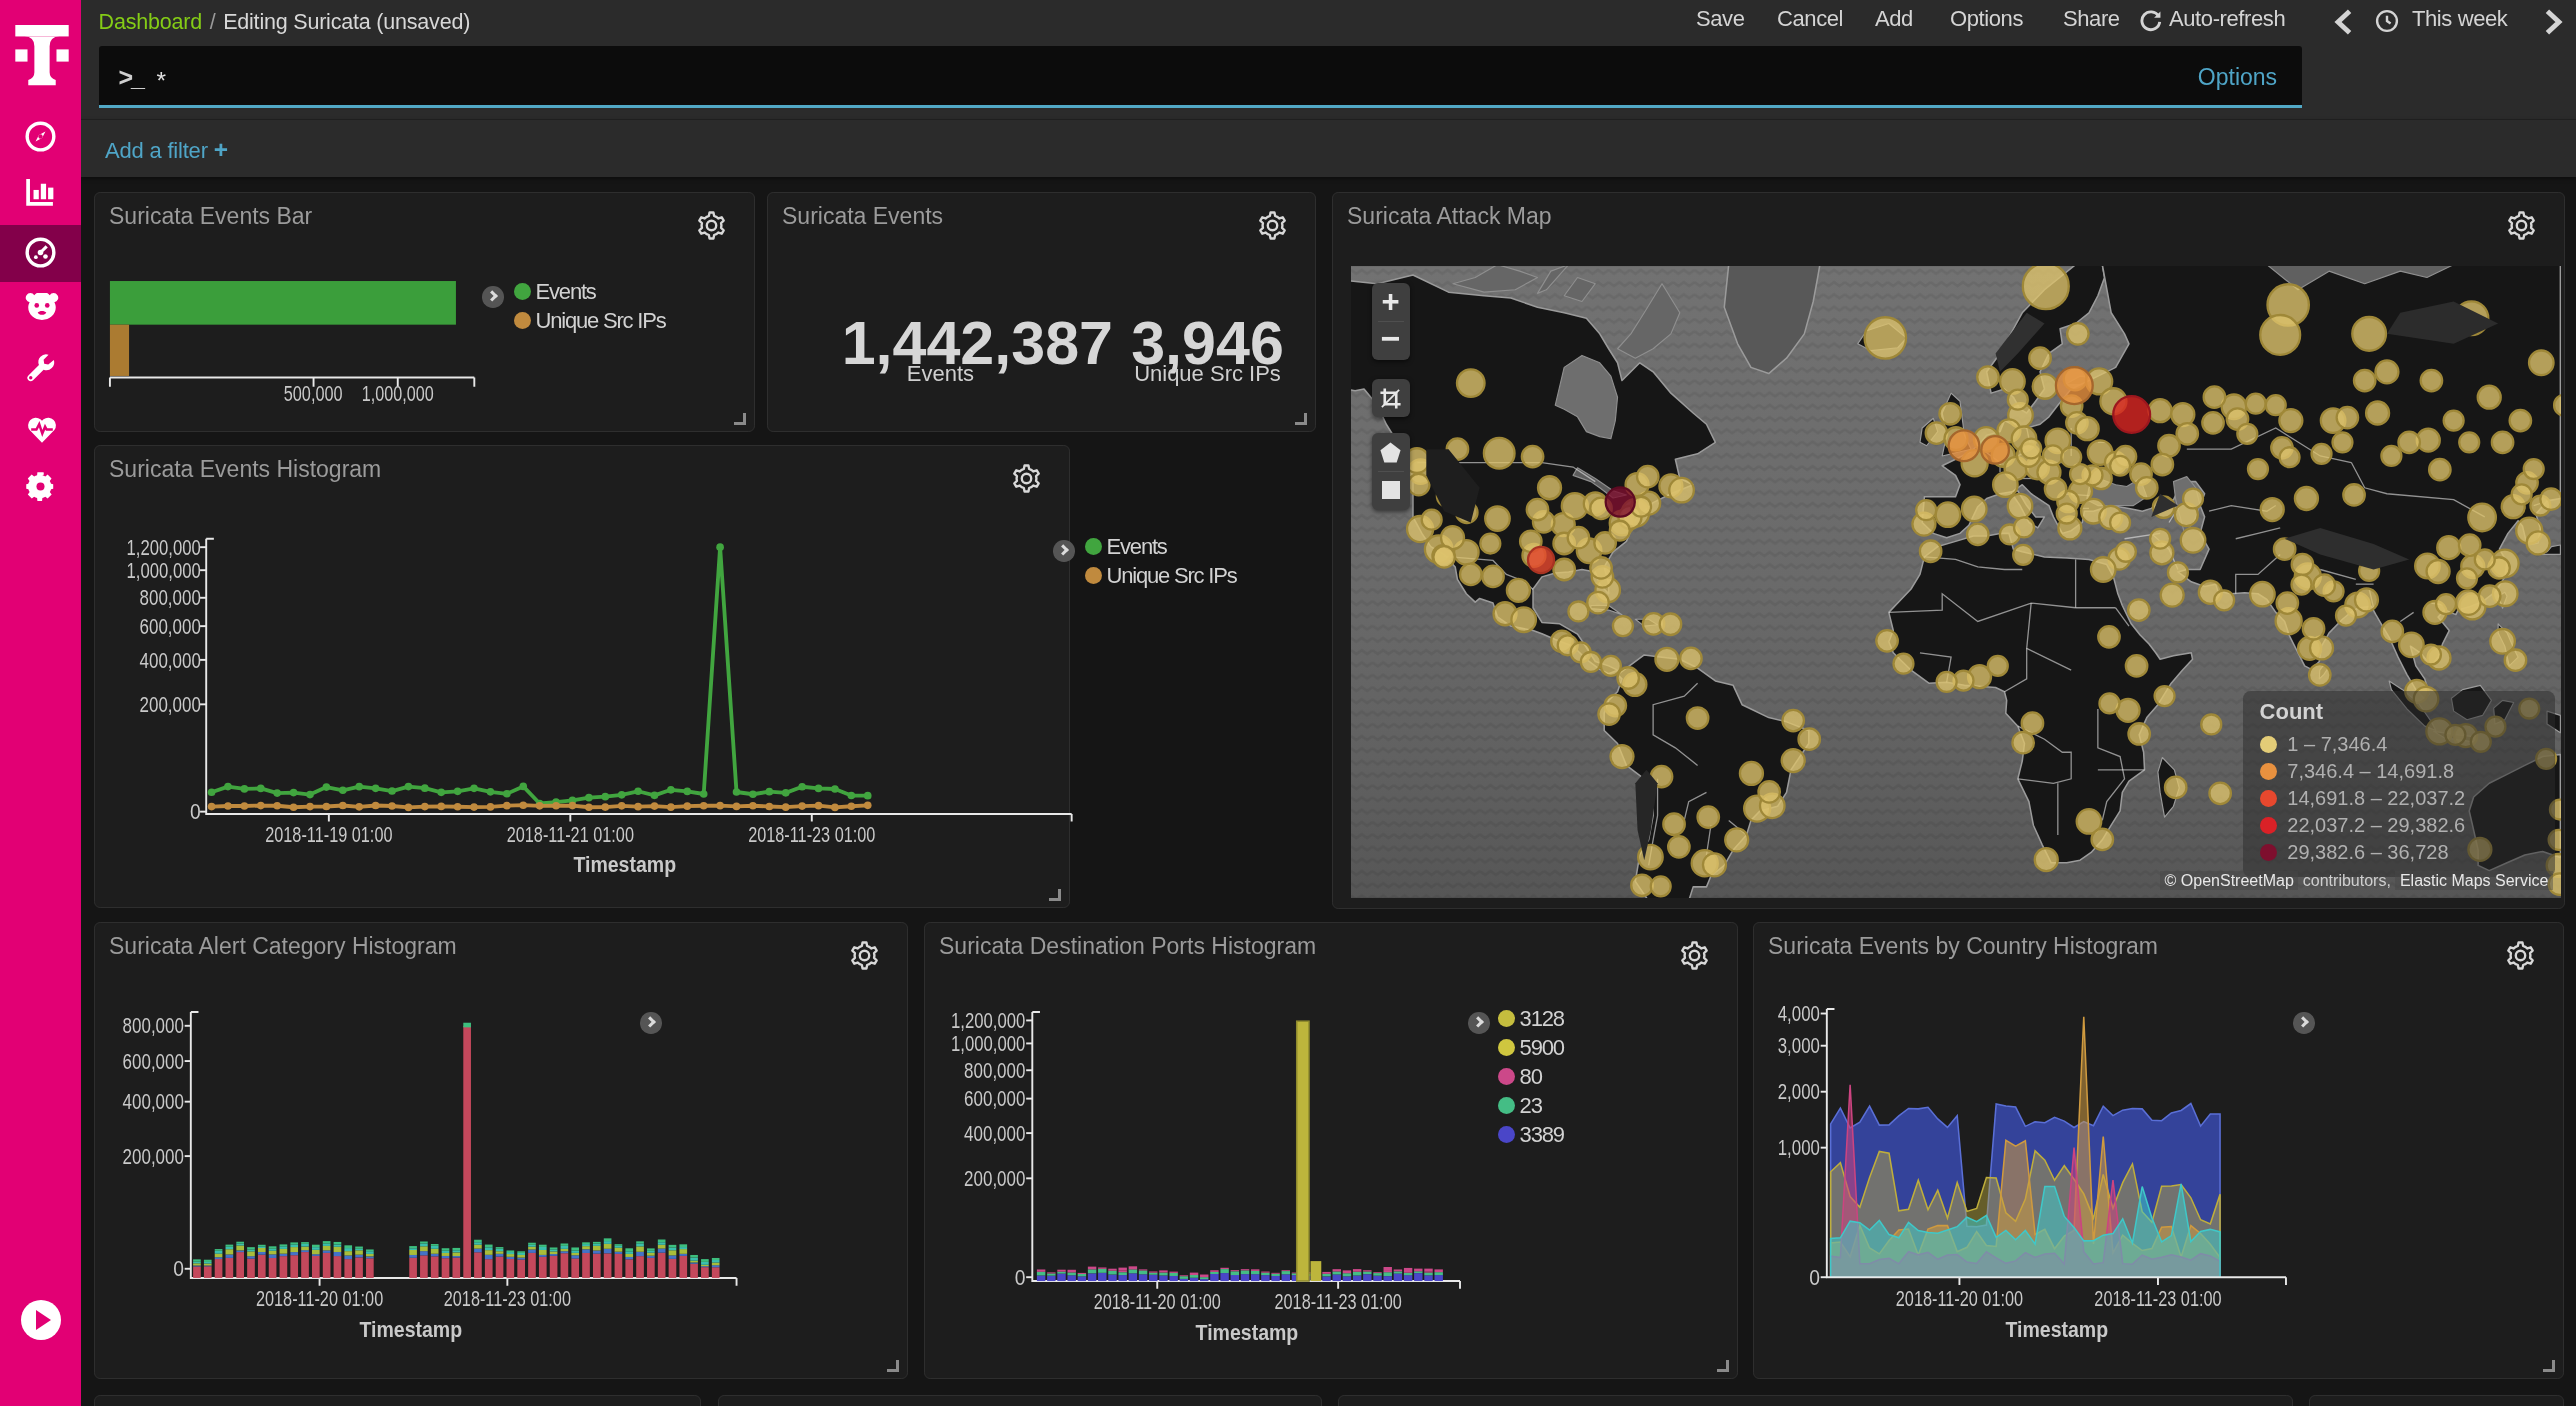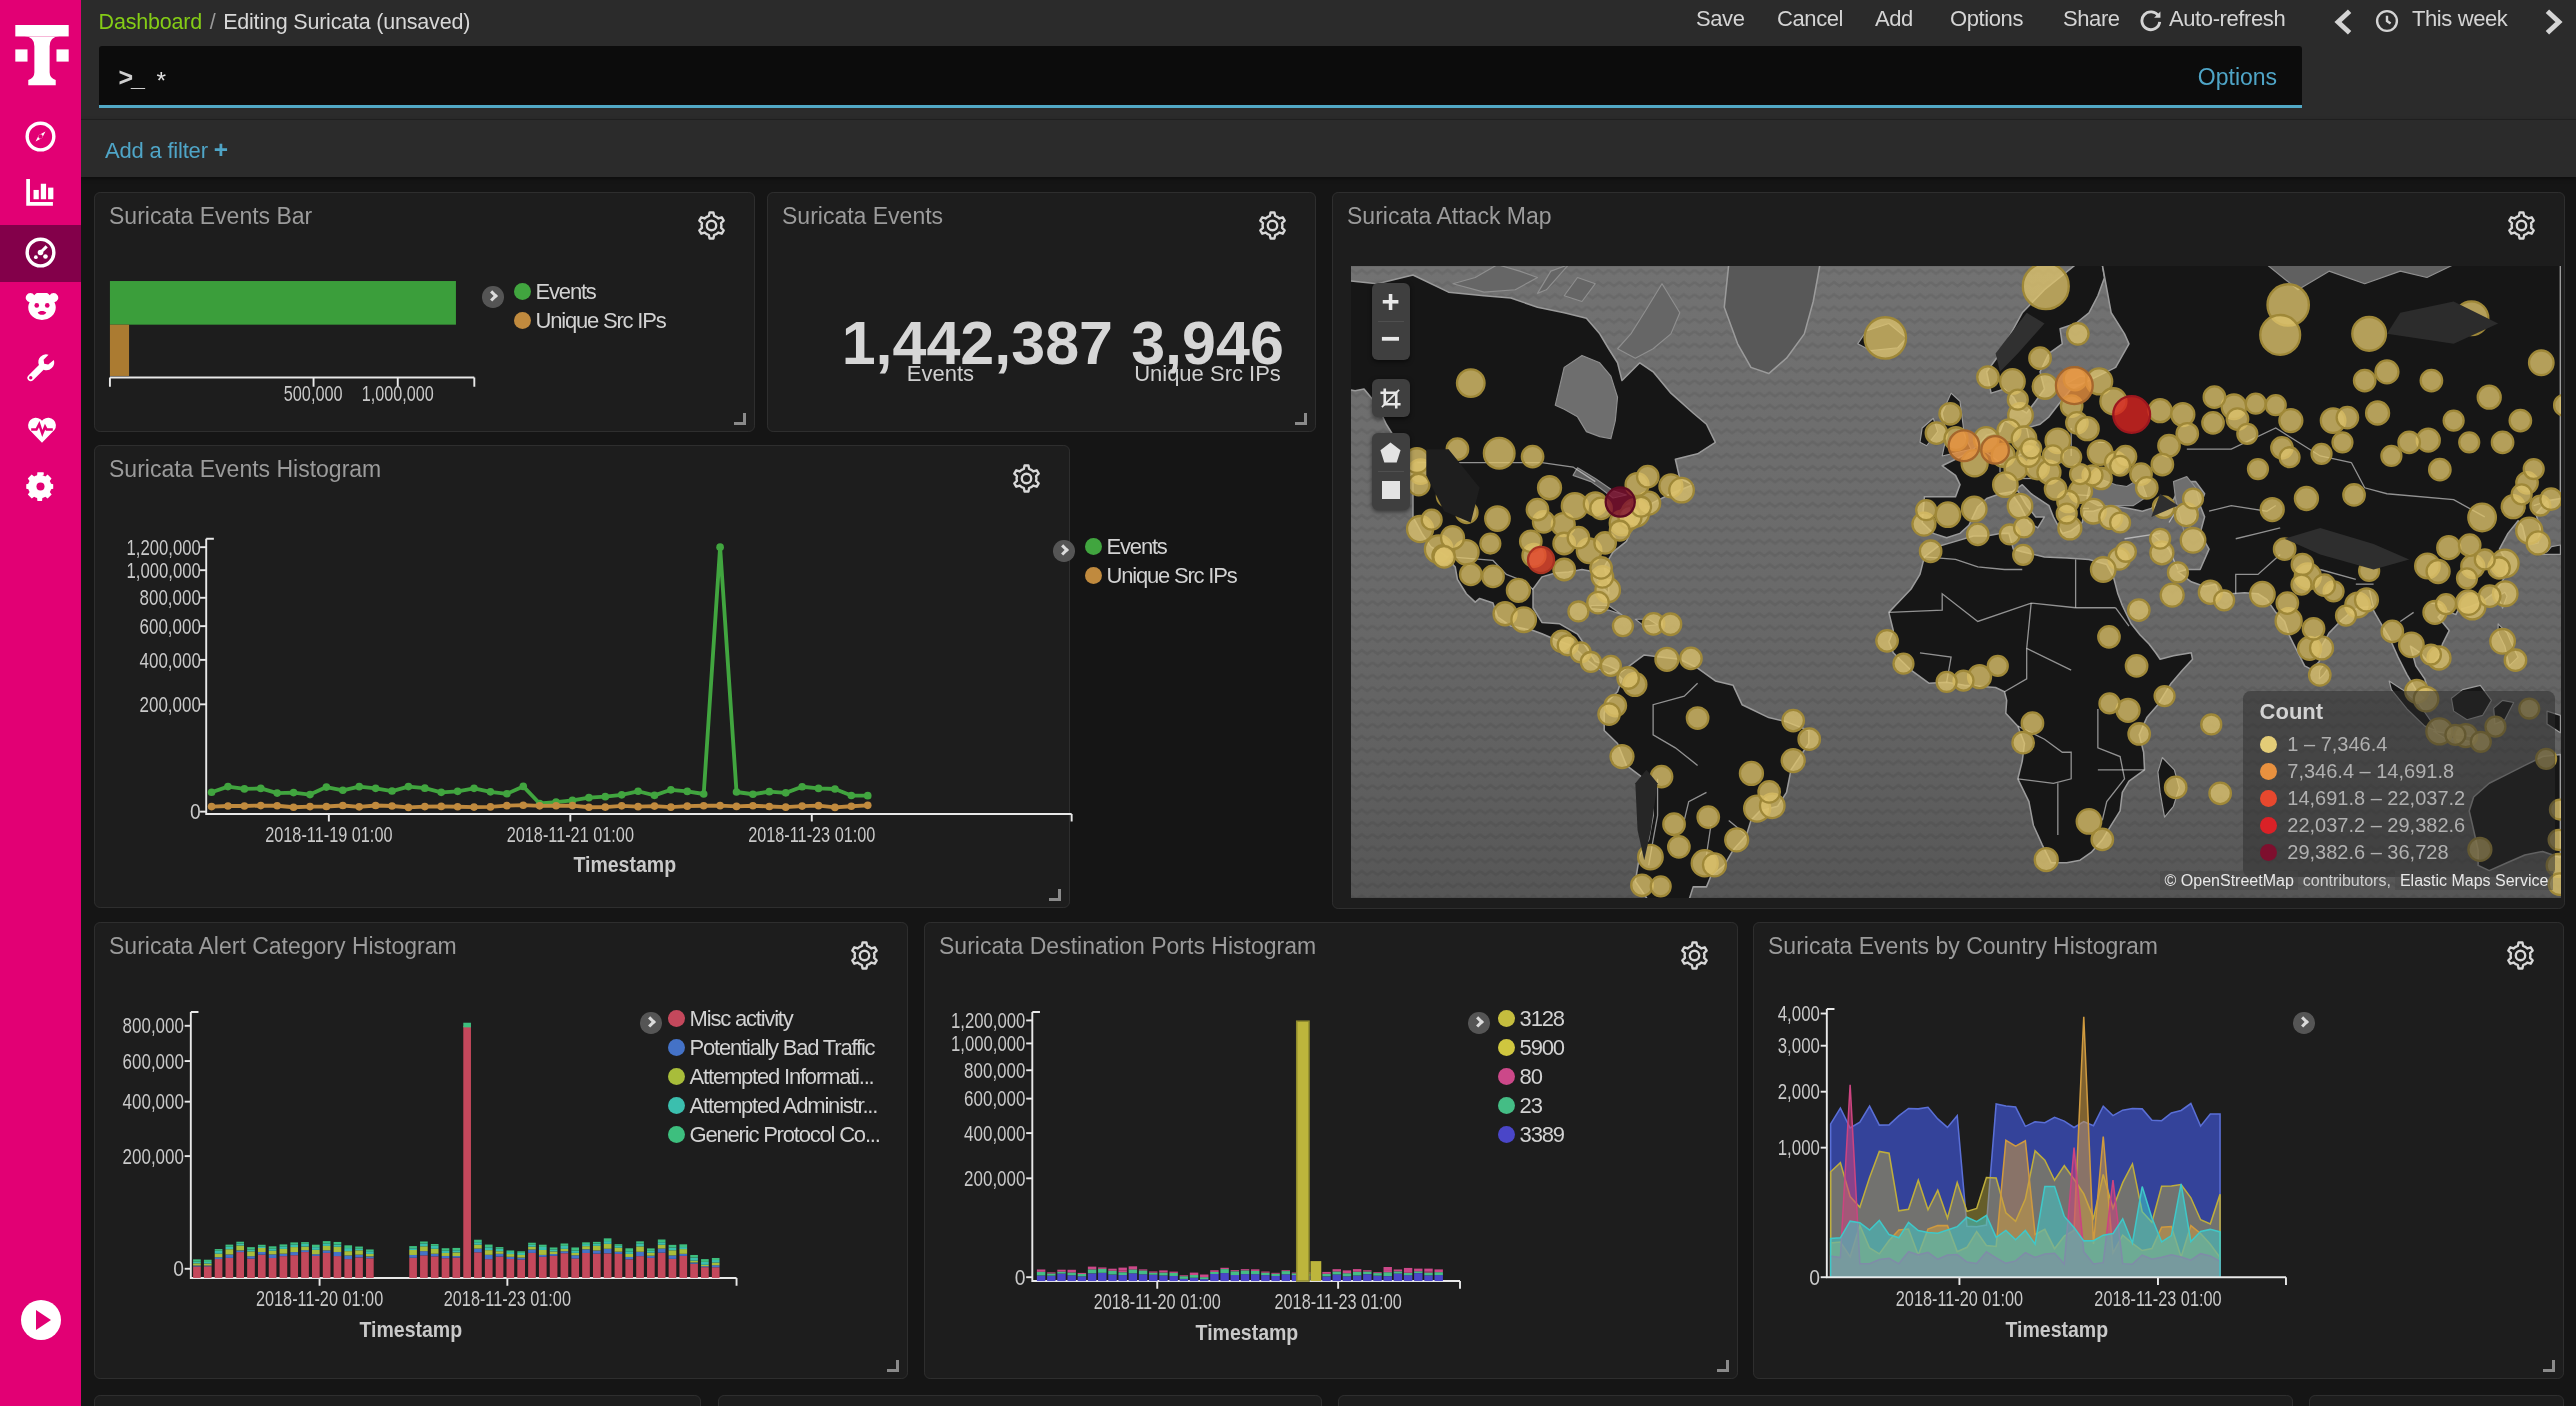--- a/index.html
+++ b/index.html
@@ -982,27 +982,20 @@
         <rect x="790.7" y="445.8" width="10" height="1.8" fill="#a8bd3a"></rect>
         <rect x="790.7" y="442.0" width="10" height="3.8" fill="#3bbfae"></rect>
         <rect x="790.7" y="438.4" width="10" height="3.6" fill="#3dbf7e"></rect>
         <rect x="804.8" y="449.0" width="10" height="14.0" fill="#c4485c"></rect>
         <rect x="804.8" y="446.3" width="10" height="2.7" fill="#4472c7"></rect>
         <rect x="804.8" y="442.9" width="10" height="3.5" fill="#a8bd3a"></rect>
         <rect x="804.8" y="439.6" width="10" height="3.3" fill="#3bbfae"></rect>
         <rect x="804.8" y="436.9" width="10" height="2.7" fill="#3dbf7e"></rect>
       </svg>
     <div class="chev" style="left:545px;top:89px"></div>
-    <div class="leg" style="left:573px;top:81px">
-      <div class="row"><span class="dot" style="background:#c4485c"></span>Misc activity</div>
-      <div class="row"><span class="dot" style="background:#4472c7"></span>Potentially Bad Traffic</div>
-      <div class="row"><span class="dot" style="background:#a8bd3a"></span>Attempted Informati...</div>
-      <div class="row"><span class="dot" style="background:#3bbfae"></span>Attempted Administr...</div>
-      <div class="row"><span class="dot" style="background:#3dbf7e"></span>Generic Protocol Co...</div>
-    </div>
   </div>
 
   <div class="panel" id="p6" style="left:924px;top:922px;width:814px;height:457px">
     <span class="ptitle">Suricata Destination Ports Histogram</span>
     <svg class="gear" viewBox="0 0 27 27">
         <use href="#gearg"></use>
       </svg>
     <div class="rsz"></div>
     <svg class="abs" style="left:0;top:0" width="814" height="457" viewBox="0 0 1062 596">
         <path d="M140 116 h10 M140 116 V467 H698 M303 467 v10 M539 467 v10 M698 467 v10" stroke="#e8e8e8" stroke-width="2.5" fill="none"></path>

